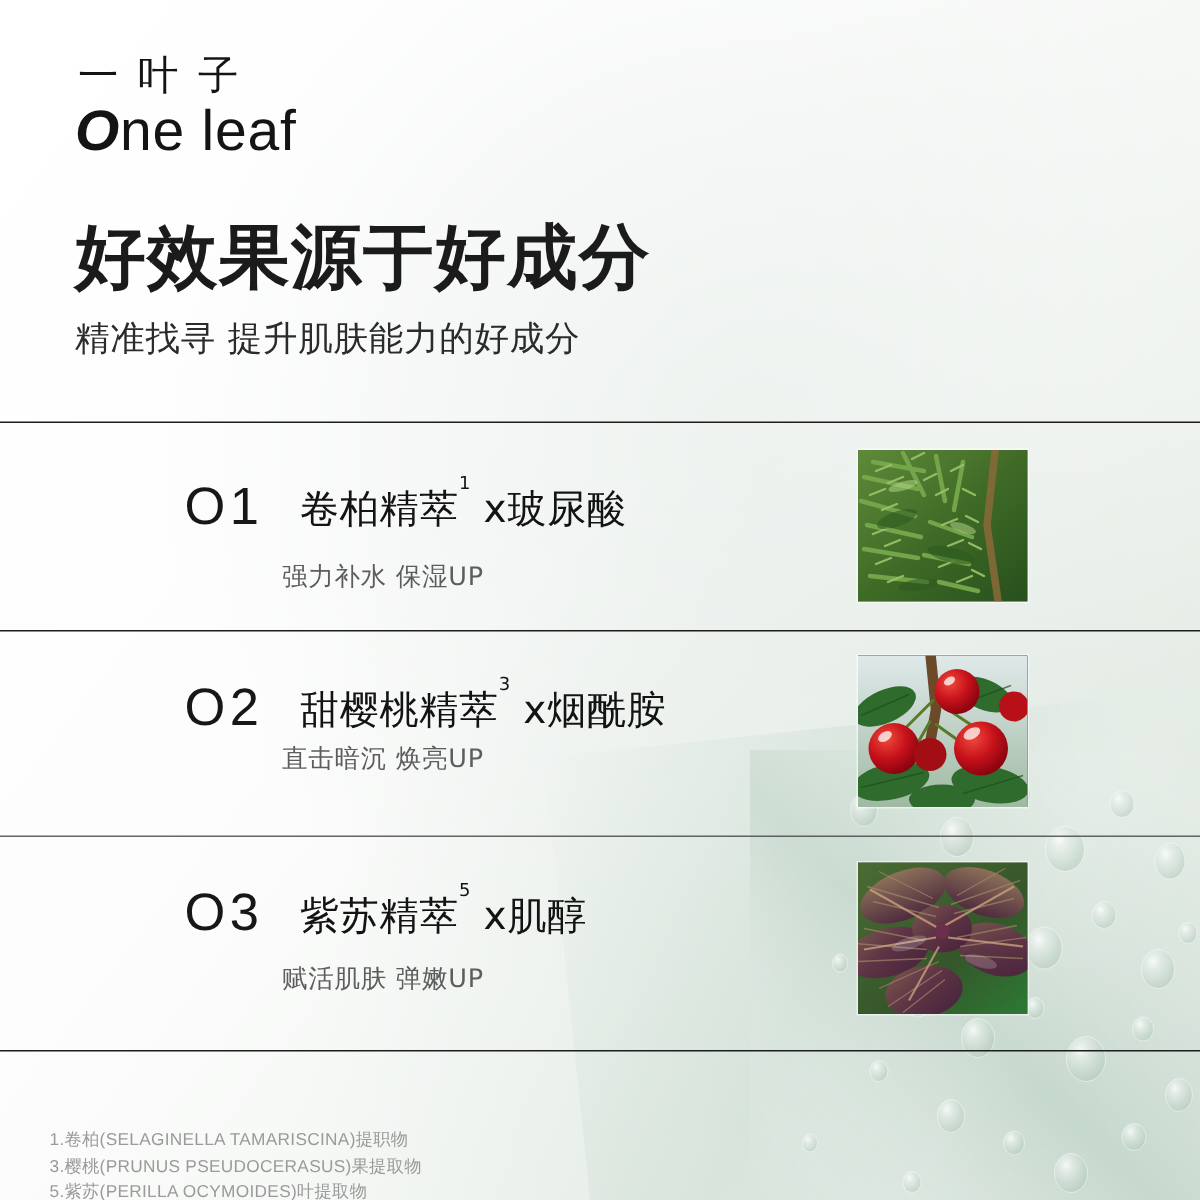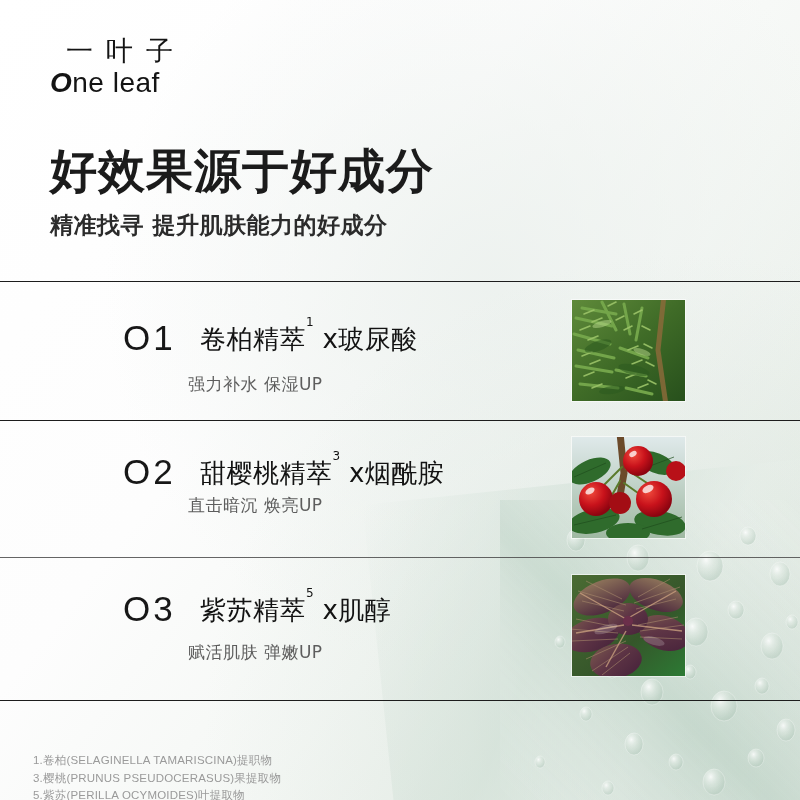--- a/index.html
+++ b/index.html
@@ -25,38 +25,38 @@
   .sheen{
     position:absolute;right:-40px;bottom:-40px;width:460px;height:360px;
     background:linear-gradient(120deg, rgba(255,255,255,0) 0%, rgba(206,222,212,.55) 38%, rgba(232,240,235,.25) 60%, rgba(255,255,255,0) 85%);
     transform:rotate(-6deg);pointer-events:none;
   }
   
   .logo{position:absolute;left:50px;top:36px;width:200px;}
   .logo-cn{
     font-family:"DejaVu Sans","Liberation Sans",sans-serif;
     font-size:27px;letter-spacing:13px;color:#141414;line-height:1.1;
-    font-weight:400;margin-left:16px;
+    font-weight:400;margin-left:2px;
   }
   .logo-en{
-    font-size:28px;color:#141414;letter-spacing:.5px;line-height:1.1;margin-top:2px;
+    font-size:38px;color:#141414;letter-spacing:.5px;line-height:1.1;margin-top:2px;
     font-weight:400;
   }
   .logo-en .o{font-weight:700;font-style:italic;}
   
   .headline{
     position:absolute;left:50px;top:140px;
     font-family:"DejaVu Sans","Liberation Sans",sans-serif;
     font-size:47px;color:#1b1b1b;letter-spacing:1px;font-weight:700;
     white-space:nowrap;
   }
   .subhead{
     position:absolute;left:50px;top:210px;
     font-family:"DejaVu Sans","Liberation Sans",sans-serif;
-    font-size:23px;color:#2b2b2b;letter-spacing:.5px;font-weight:700;
+    font-size:23px;color:#2b2b2b;letter-spacing:.5px;font-weight:400;
     white-space:nowrap;
   }
   
   .rule{position:absolute;left:0;width:800px;height:1px;background:#1d1d1d;}
   .rule.soft{background:#4a4a4a;opacity:.85;}
   
   .row{position:absolute;left:0;width:800px;}
   .row-num{
     position:absolute;left:123px;
     font-size:35px;color:#171717;letter-spacing:3px;font-weight:300;

